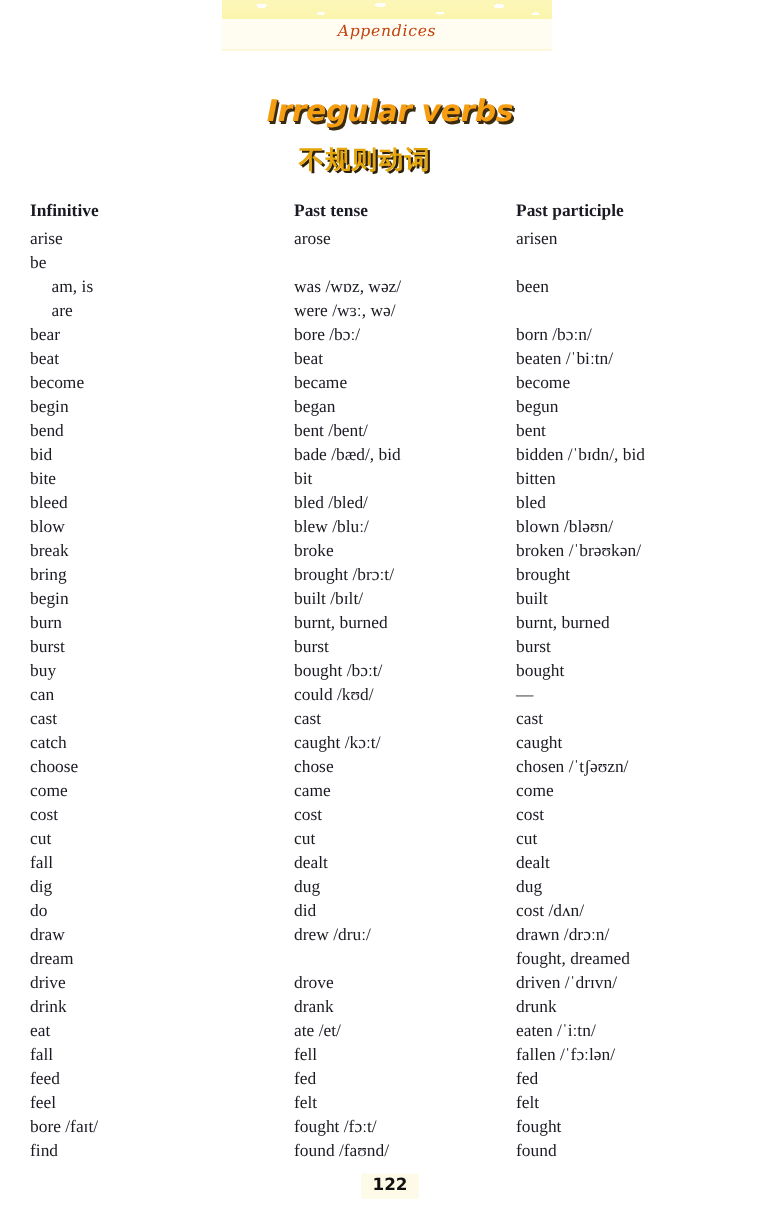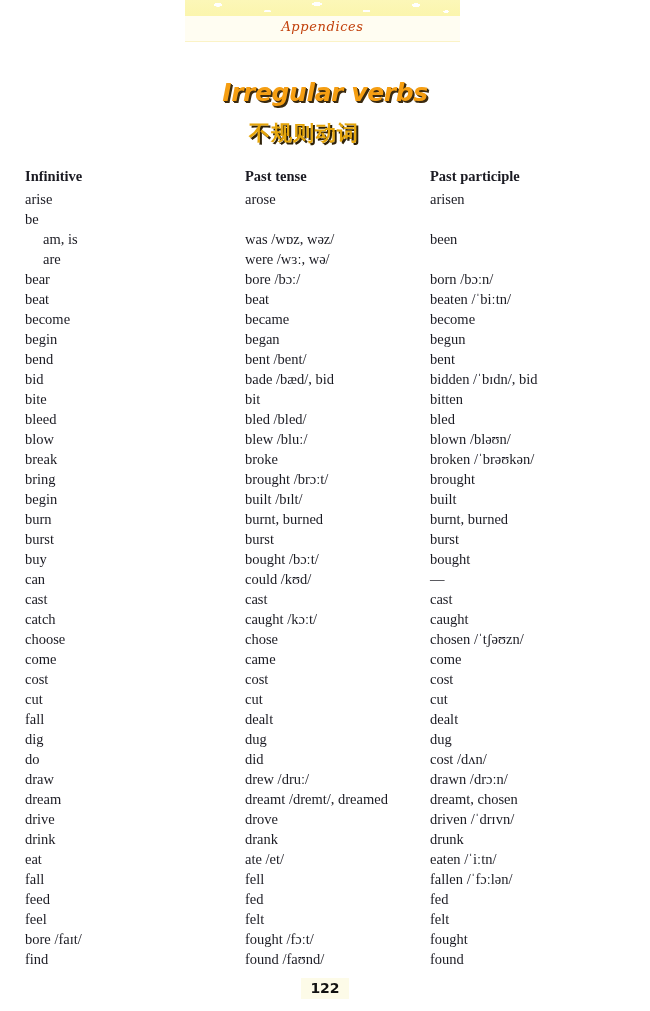--- a/index.html
+++ b/index.html
@@ -305,22 +305,21 @@
         <span class="c2">did</span>
         <span class="c3">cost /dʌn/</span>
       </div>
       <div class="row">
         <span class="c1">draw</span>
         <span class="c2">drew /druː/</span>
         <span class="c3">drawn /drɔːn/</span>
       </div>
       <div class="row">
         <span class="c1">dream</span>
-        <span class="c2">dreamt /dremt/, dreamed</span>
-        <span class="c3">dreamt, chosen</span>
+        <span class="c3">fought, dreamed</span>
       </div>
       <div class="row">
         <span class="c1">drive</span>
         <span class="c2">drove</span>
         <span class="c3">driven /ˈdrɪvn/</span>
       </div>
       <div class="row">
         <span class="c1">drink</span>
         <span class="c2">drank</span>
         <span class="c3">drunk</span>

